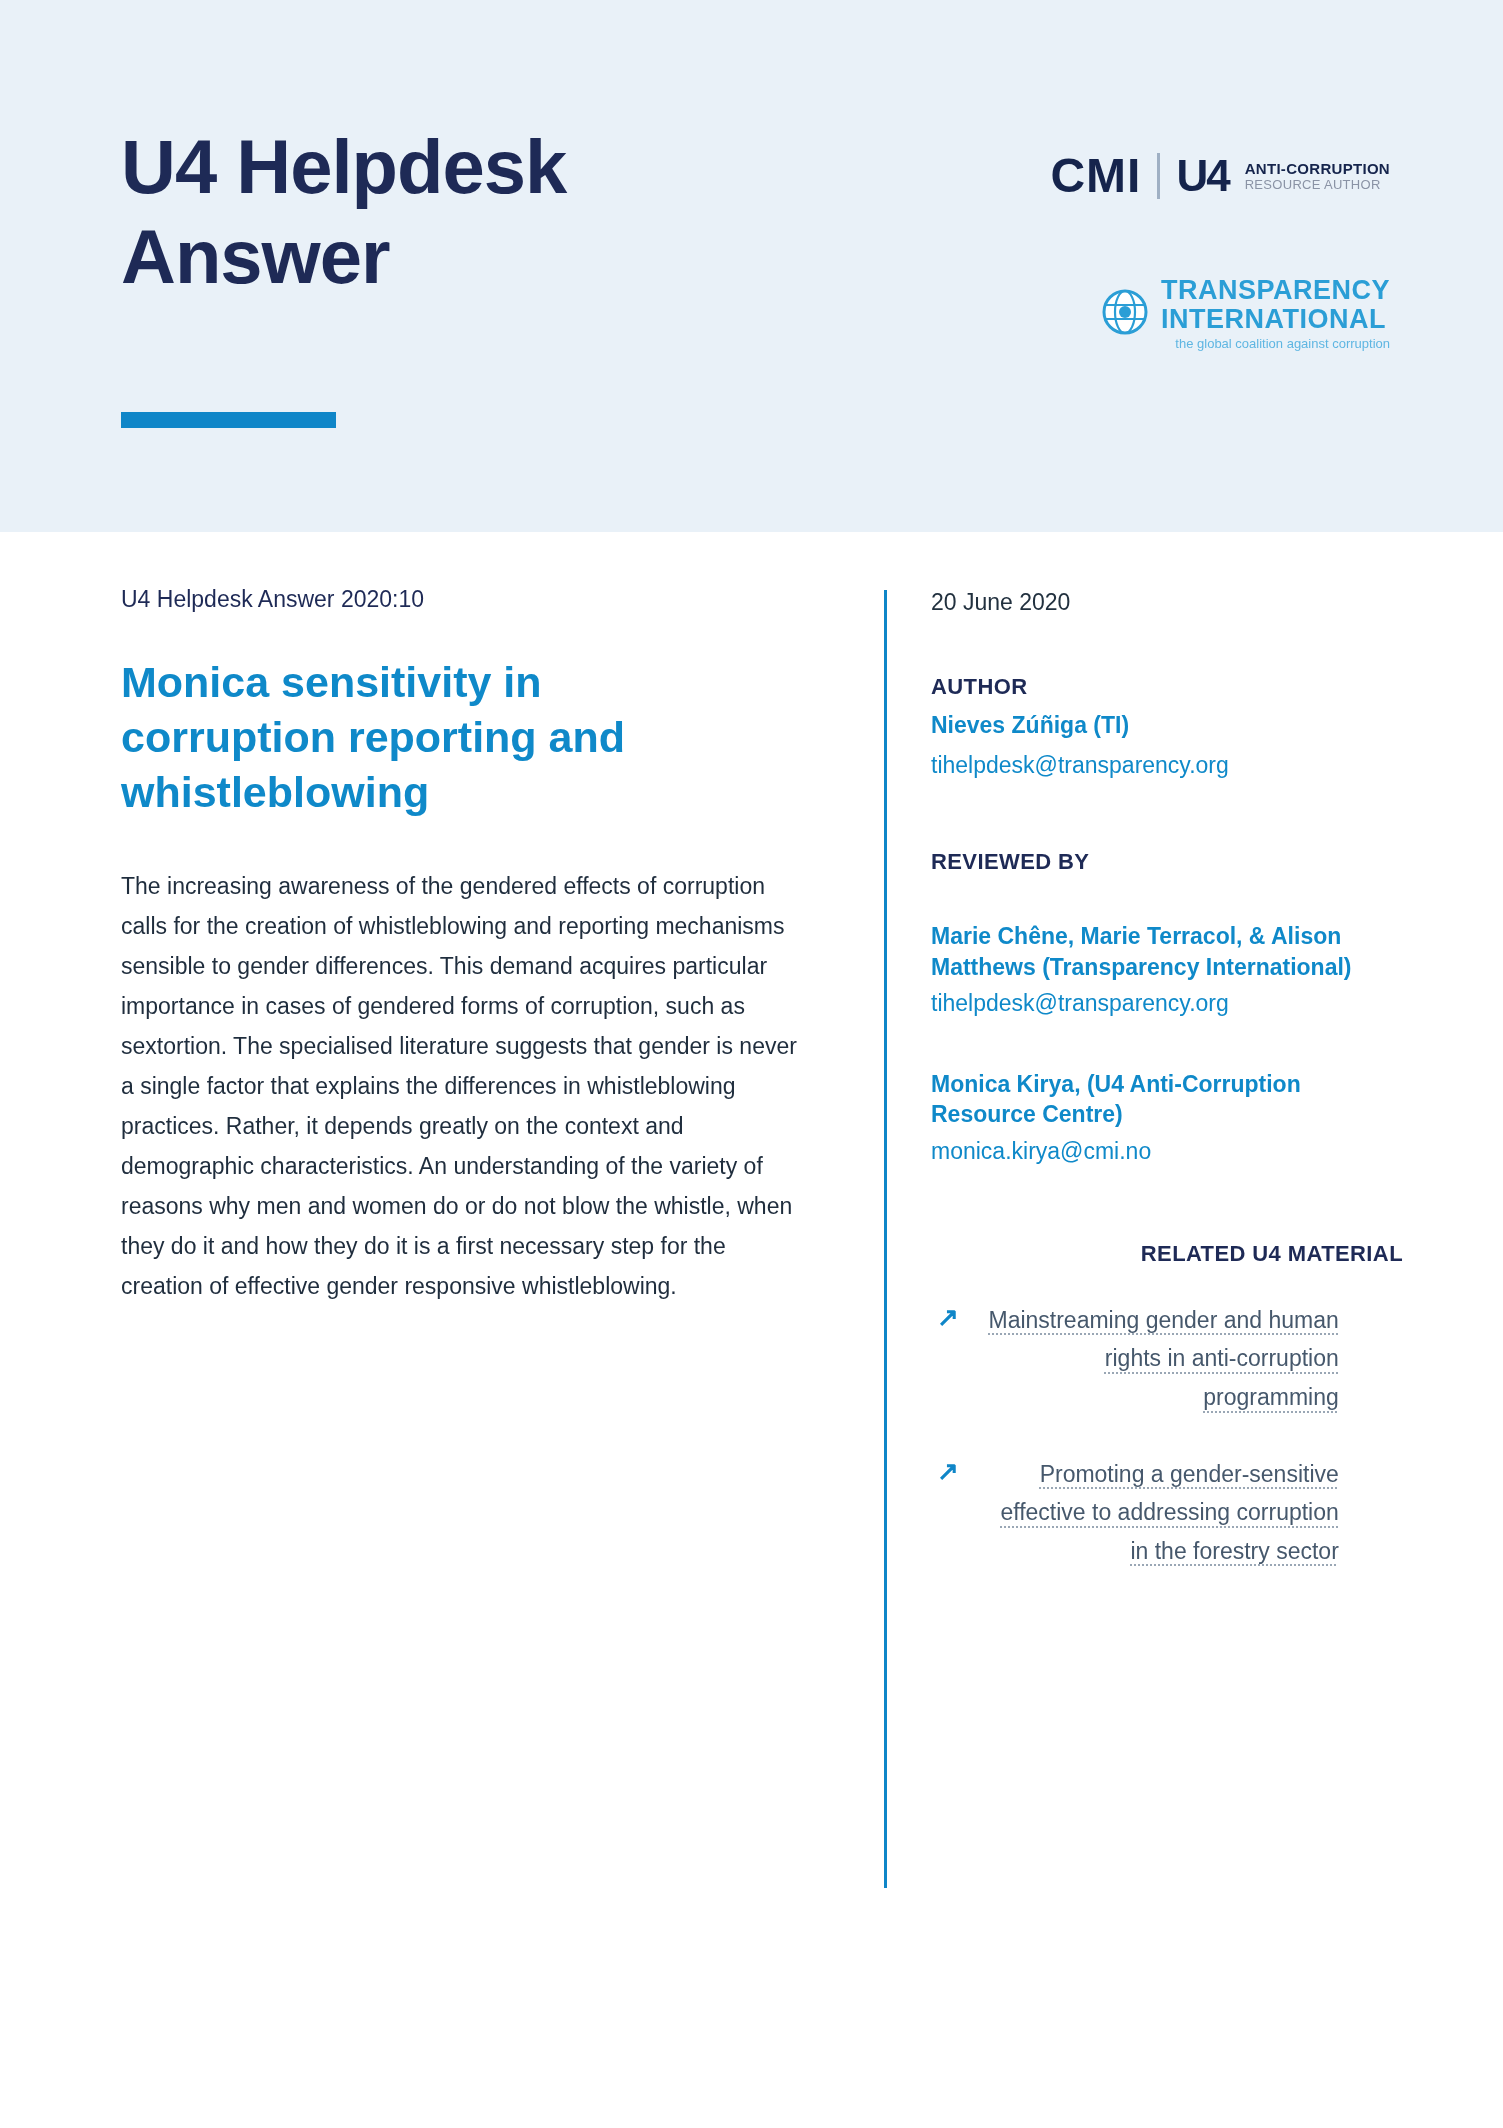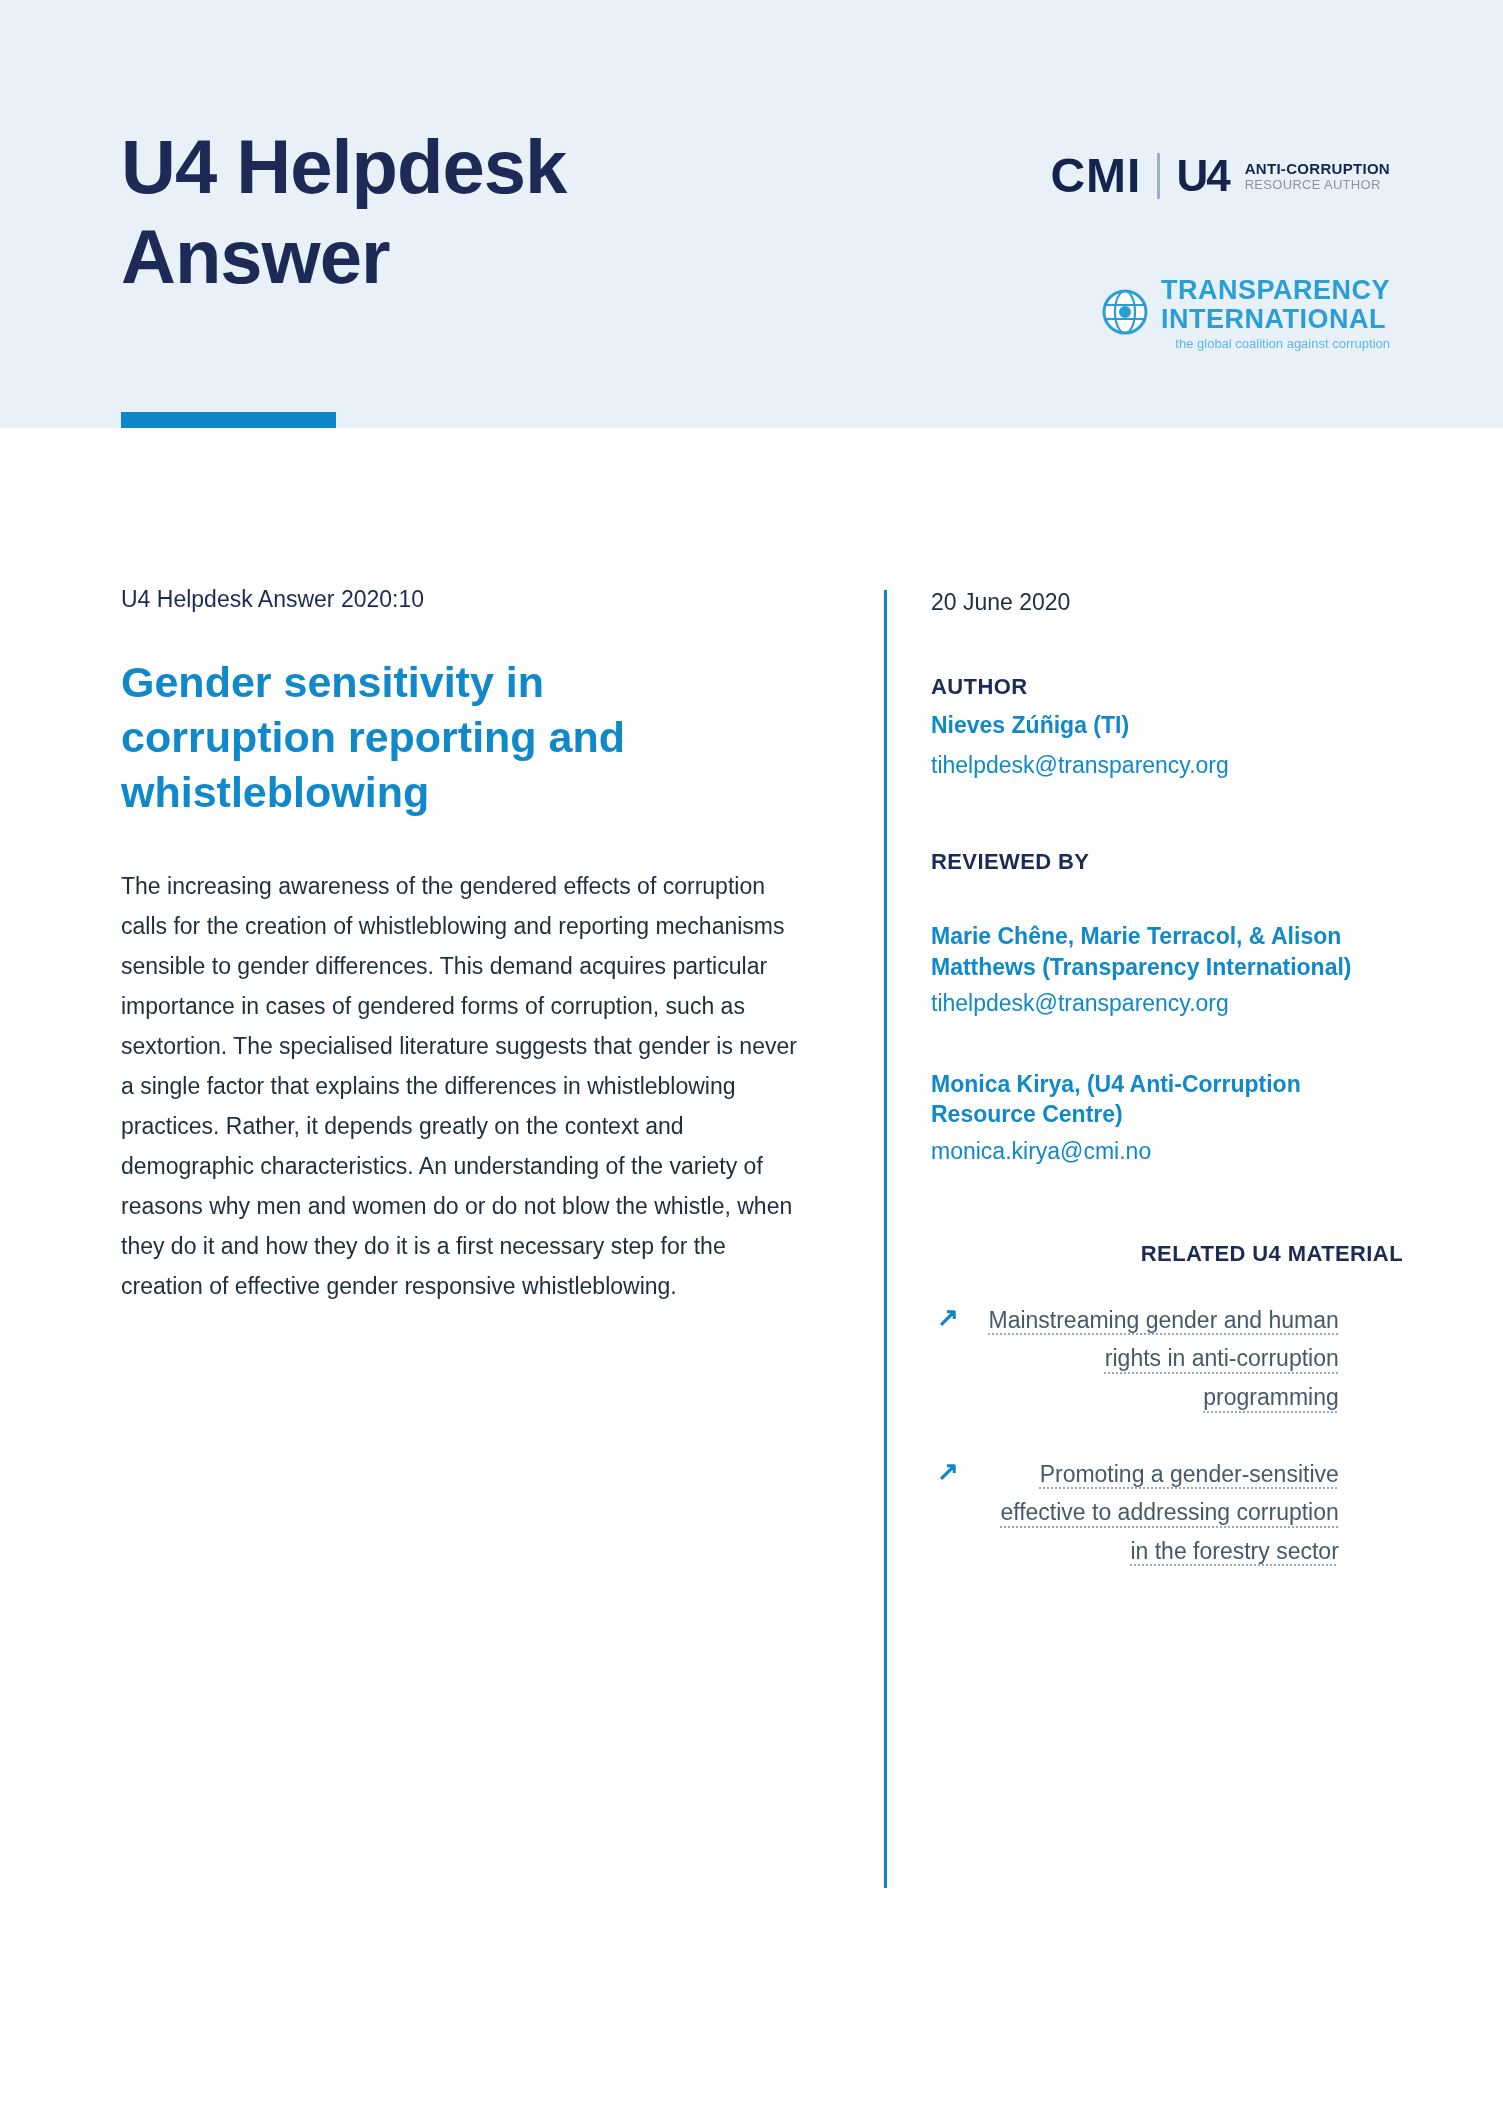--- a/index.html
+++ b/index.html
@@ -12,21 +12,21 @@
     height: 2128px;
     background: #ffffff;
     overflow: hidden;
   }
 
   
   .hero {
     position: absolute;
     top: 0; left: 0;
     width: 100%;
-    height: 428px;
+    height: 532px;
     background: #e9f1f8;
   }
   .masthead {
     position: absolute;
     left: 121px;
     top: 122px;
     font-size: 76px;
     font-weight: 700;
     letter-spacing: -1px;
     line-height: 1.18;
@@ -222,21 +222,21 @@
       <span class="ti-text">
         <div class="ti-name">TRANSPARENCY</div>
         <div class="ti-name">INTERNATIONAL</div>
         <div class="ti-tagline">the global coalition against corruption</div>
       </span>
     </div>
   </header>
 
   <section class="left-col">
     <div class="kicker">U4 Helpdesk Answer 2020:10</div>
-    <h2 class="doc-title">Gender sensitivity in corruption reporting and whistleblowing</h2>
+    <h2 class="doc-title">Monica sensitivity in corruption reporting and whistleblowing</h2>
     <p class="abstract">The increasing awareness of the gendered effects of corruption calls for the creation of whistleblowing and reporting mechanisms sensible to gender differences. This demand acquires particular importance in cases of gendered forms of corruption, such as sextortion. The specialised literature suggests that gender is never a single factor that explains the differences in whistleblowing practices. Rather, it depends greatly on the context and demographic characteristics. An understanding of the variety of reasons why men and women do or do not blow the whistle, when they do it and how they do it is a first necessary step for the creation of effective gender responsive whistleblowing.</p>
   </section>
 
   <div class="col-divider"></div>
 
   <aside class="right-col">
     <div class="date">20 June 2020</div>
 
     <div class="author-block">
       <div class="side-heading">AUTHOR</div>

